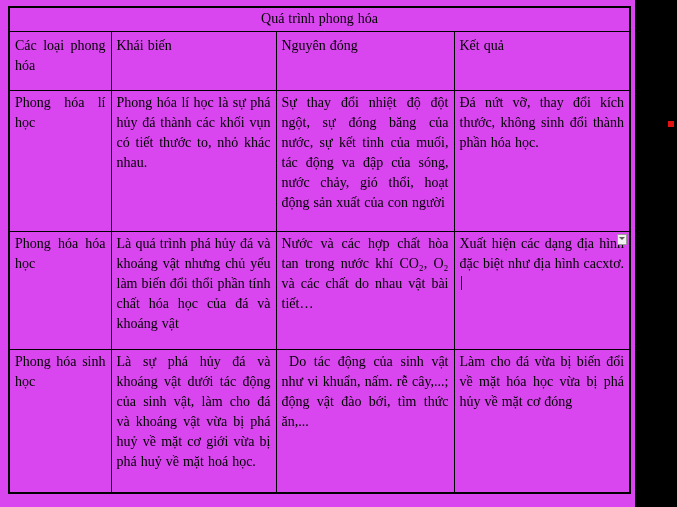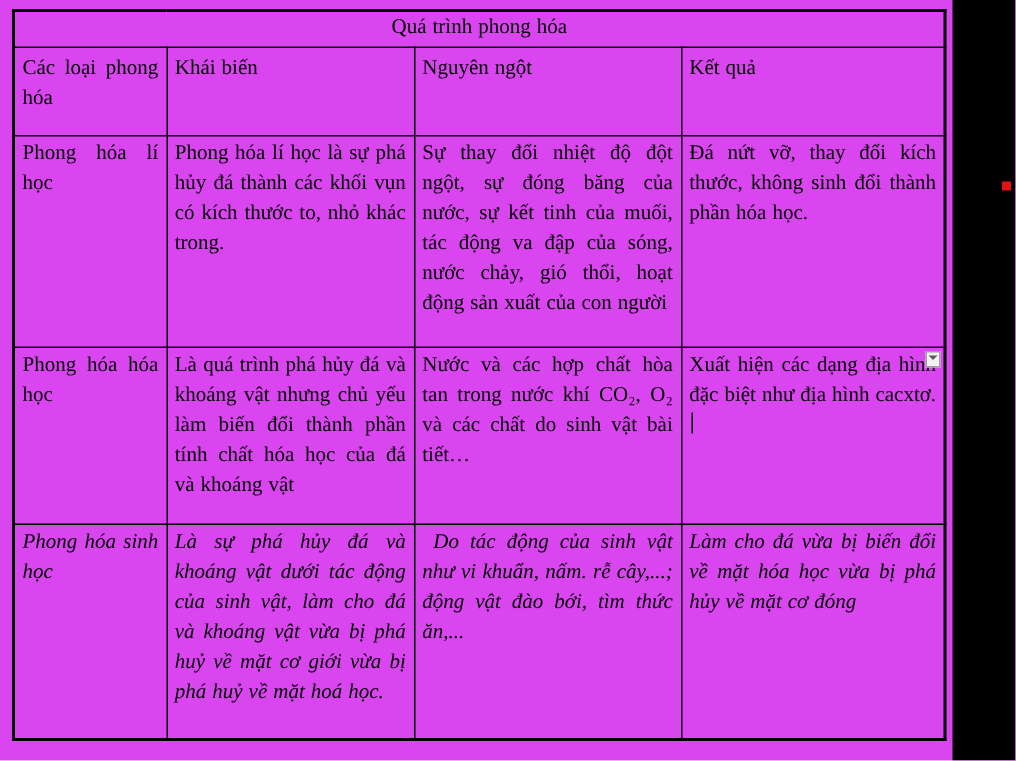--- a/index.html
+++ b/index.html
@@ -41,21 +41,21 @@
     padding: 1px 4px;
     line-height: 19px;
   }
   tr.row-header td {
     height: 52px;
     padding-top: 4px;
     margin-top: 42px;
   }
   tr.row-1 td { height: 136px; }
   tr.row-2 td { height: 113px; }
-  tr.row-3 td { height: 138px; font-style: italic; }
+  tr.row-3 td { height: 138px; }
   .caret {
     display: inline-block;
     width: 1px; height: 14px;
     background: #000000;
     vertical-align: -2px;
     margin-left: 1px;
   }
   .ac-widget {
     position: absolute;
     left: 617px; top: 234px;
@@ -97,33 +97,33 @@
       <col style="width:178px">
       <col style="width:176px">
     </colgroup>
     <tbody>
       <tr class="row-title">
         <td colspan="4">Quá trình phong hóa</td>
       </tr>
       <tr class="row-header">
         <td>Các loại phong hóa</td>
         <td>Khái biến</td>
-        <td>Nguyên ngột</td>
+        <td>Nguyên đóng</td>
         <td>Kết quả</td>
       </tr>
       <tr class="row-1">
         <td>Phong hóa lí học</td>
-        <td>Phong hóa lí học là sự phá hủy đá thành các khối vụn có kích thước to, nhỏ khác trong.</td>
+        <td>Phong hóa lí học là sự phá hủy đá thành các khối vụn có tiết thước to, nhỏ khác nhau.</td>
         <td>Sự thay đổi nhiệt độ đột ngột, sự đóng băng của nước, sự kết tinh của muối, tác động va đập của sóng, nước chảy, gió thổi, hoạt động sản xuất của con người</td>
         <td>Đá nứt vỡ, thay đổi kích thước, không sinh đổi thành phần hóa học.</td>
       </tr>
       <tr class="row-2">
         <td>Phong hóa hóa học</td>
-        <td>Là quá trình phá hủy đá và khoáng vật nhưng chủ yếu làm biến đổi thành phần tính chất hóa học của đá và khoáng vật</td>
-        <td>Nước và các hợp chất hòa tan trong nước khí CO₂, O₂ và các chất do sinh vật bài tiết…</td>
+        <td>Là quá trình phá hủy đá và khoáng vật nhưng chủ yếu làm biến đổi thổi phần tính chất hóa học của đá và khoáng vật</td>
+        <td>Nước và các hợp chất hòa tan trong nước khí CO₂, O₂ và các chất do nhau vật bài tiết…</td>
         <td><span>Xuất hiện các dạng địa hình đặc biệt như địa hình cacxtơ.</span><span class="caret"></span></td>
       </tr>
       <tr class="row-3">
         <td>Phong hóa sinh học</td>
         <td>Là sự phá hủy đá và khoáng vật dưới tác động của sinh vật, làm cho đá và khoáng vật vừa bị phá huỷ về mặt cơ giới vừa bị phá huỷ về mặt hoá học.</td>
         <td>&nbsp;Do tác động của sinh vật như vi khuẩn, nấm. rễ cây,...; động vật đào bới, tìm thức ăn,...</td>
         <td>Làm cho đá vừa bị biến đổi về mặt hóa học vừa bị phá hủy về mặt cơ đóng</td>
       </tr>
     </tbody>
   </table>

